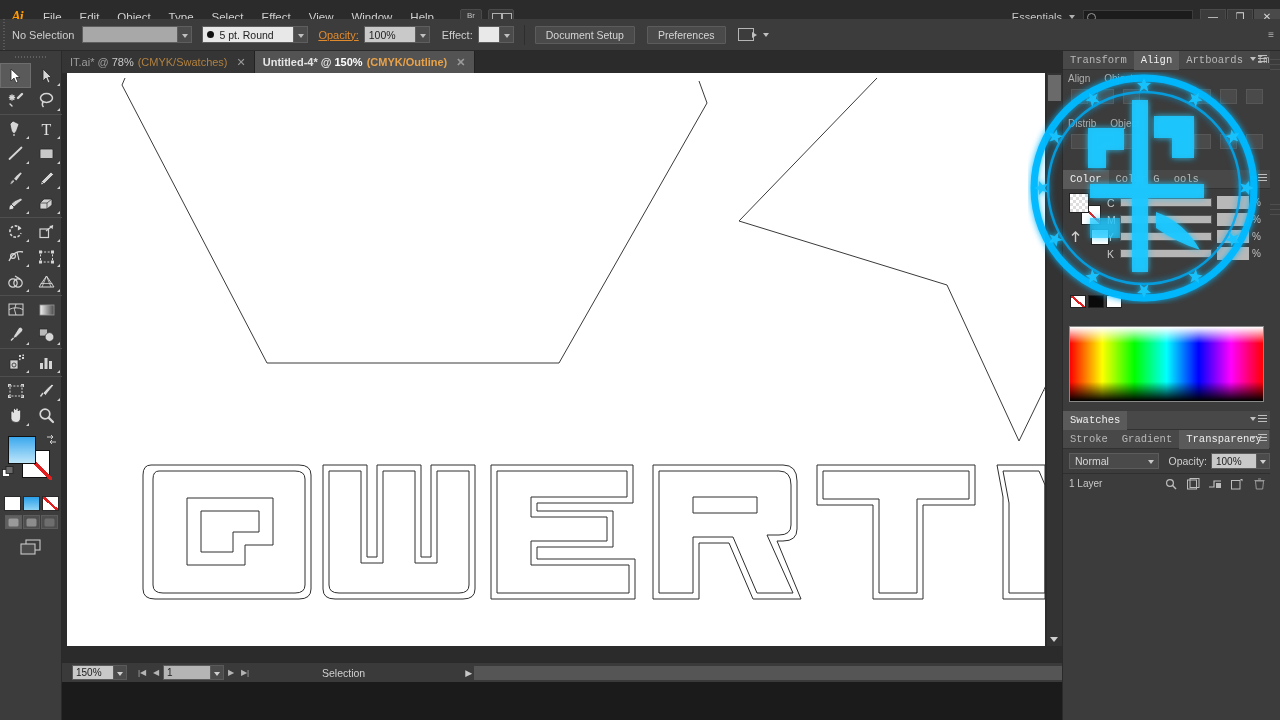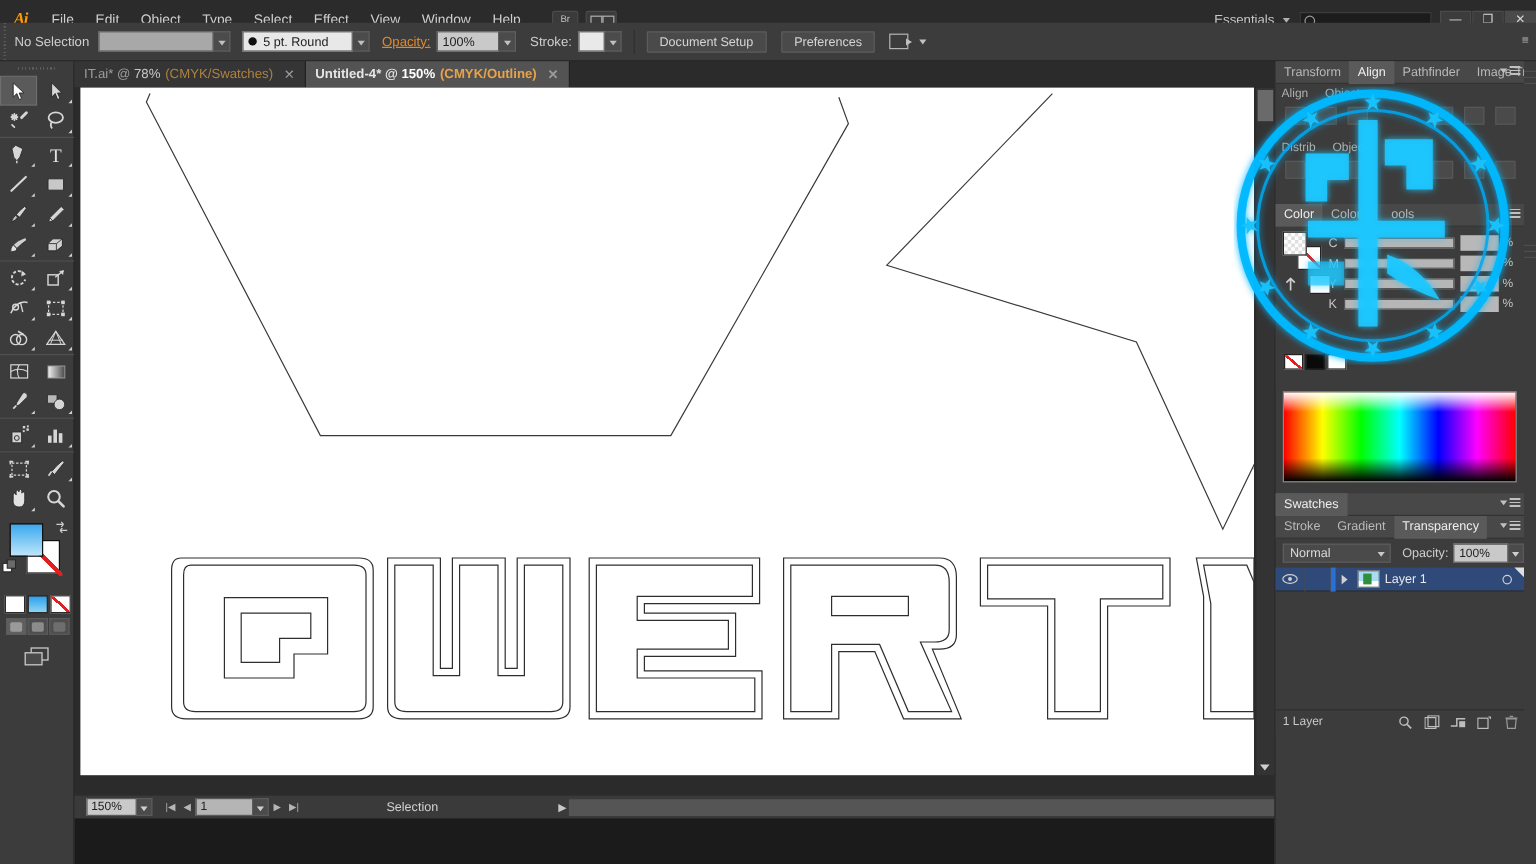--- a/index.html
+++ b/index.html
@@ -155,21 +155,21 @@
   .hthumb { position:absolute; left:0; top:0; width:700px; height:14px; background:#555; }
 
   
   .dock { position:absolute; left:1062px; top:51px; width:208px; height:669px; background:#3c3c3c;
           border-left:1px solid #2a2a2a; }
   .iconrail { position:absolute; left:1270px; top:51px; width:10px; height:669px; background:#3c3c3c; }
   .rail-sec { width:10px; height:5px; border-bottom:1px solid #4e4e4e; }
   .panel-tabs { display:flex; align-items:center; height:19px; background:#484848;
                 border-bottom:1px solid #323232; position:relative; }
   .ptab { height:19px; line-height:19px; padding:0 7px; font-size:10.5px; color:#b8b8b8;
-          white-space:nowrap; }
+          white-space:nowrap;font-family:Liberation Mono, monospace; }
   .ptab.active { background:#5a5a5a; color:#eee; }
   .pmenu { position:absolute; right:3px; top:4px; display:flex; gap:2px; align-items:center; }
   .pmenu .tri { border-left:3px solid transparent; border-right:3px solid transparent;
                 border-top:4px solid #c0c0c0; }
   .pmenu .bars { width:9px; height:8px; background:
      repeating-linear-gradient(to bottom,#c0c0c0 0 1.4px,transparent 1.4px 3px); }
 
   .align-body { height:100px; background:#3c3c3c; position:relative; }
   .align-sub { font-size:10px; color:#b0b0b0; padding:3px 0 0 5px; }
   .align-row { display:flex; gap:9px; padding:5px 0 0 8px; }
@@ -278,21 +278,21 @@
       <span class="stroke-dot"></span>
       <span>5 pt. Round</span>
     </div>
     <div class="drop-btn"></div>
   </div>
   <div class="opacity-lbl">Opacity:</div>
   <div style="display:flex">
     <div class="op-field">100%</div>
     <div class="drop-btn"></div>
   </div>
-  <div class="style-lbl">Stroke:</div>
+  <div class="style-lbl">Effect:</div>
   <div style="display:flex">
     <div class="style-sw"></div>
     <div class="drop-btn"></div>
   </div>
   <div class="vdiv"></div>
   <div class="pbtn">Document Setup</div>
   <div style="width:12px"></div>
   <div class="pbtn">Preferences</div>
   <div class="arrange-ic"></div>
   <div class="mini-caret"></div>
@@ -672,21 +672,21 @@
   <div class="hscroll-track">
     <div class="hthumb"></div>
   </div>
 </div>
 
 <div class="dock">
 
   <div class="panel-tabs">
     <div class="ptab">Transform</div>
     <div class="ptab active">Align</div>
-    <div class="ptab">Pathfinder</div>
+    <div class="ptab">Artboards</div>
     <div class="ptab">Image Tr</div>
     <div class="pmenu">
         <span class="tri"></span>
         <span class="bars"></span>
       </div>
   </div>
   <div class="align-body">
     <div style="display:flex; align-items:center; padding-left:5px; padding-top:3px;">
       <span class="align-sub" style="padding:0">Align</span>
       <span class="align-sub" style="padding:0 0 0 14px">Objects</span>
@@ -799,37 +799,20 @@
       <span class="c"></span>
     </div>
     <span class="op2-lbl">Opacity:</span>
     <div style="display:flex">
       <div class="op2-field">100%</div>
       <div class="sb-drop" style="height:16px"></div>
     </div>
   </div>
 
 
-  <div class="layers-body">
-    <div class="layer-row">
-      <span class="eye">
-        <svg width="14" height="9" viewBox="0 0 14 9">
-            <ellipse cx="7" cy="4.5" rx="6" ry="3.6" fill="none" stroke="#cfcfcf" stroke-width="1"></ellipse>
-            <circle cx="7" cy="4.5" r="1.6" fill="#cfcfcf"></circle>
-          </svg>
-      </span>
-      <span class="lockcol"></span>
-      <span class="colorchip"></span>
-      <span class="expander"></span>
-      <span class="lthumb"></span>
-      <span class="lname">Layer 1</span>
-      <span class="lcircle"></span>
-      <span class="lcorner"></span>
-    </div>
-  </div>
   <div class="layers-foot">
     <span class="lfoot-txt">1 Layer</span>
     <span style="flex:1"></span>
     <span class="lfoot-ic">
       <svg width="12" height="12" viewBox="0 0 12 12">
           <circle cx="5" cy="5" r="3.4" fill="none" stroke="#bdbdbd" stroke-width="1.2"></circle>
           <path d="M7.6 7.6 L11 11" stroke="#bdbdbd" stroke-width="1.4"></path>
         </svg>
     </span>
     <span class="lfoot-ic">

